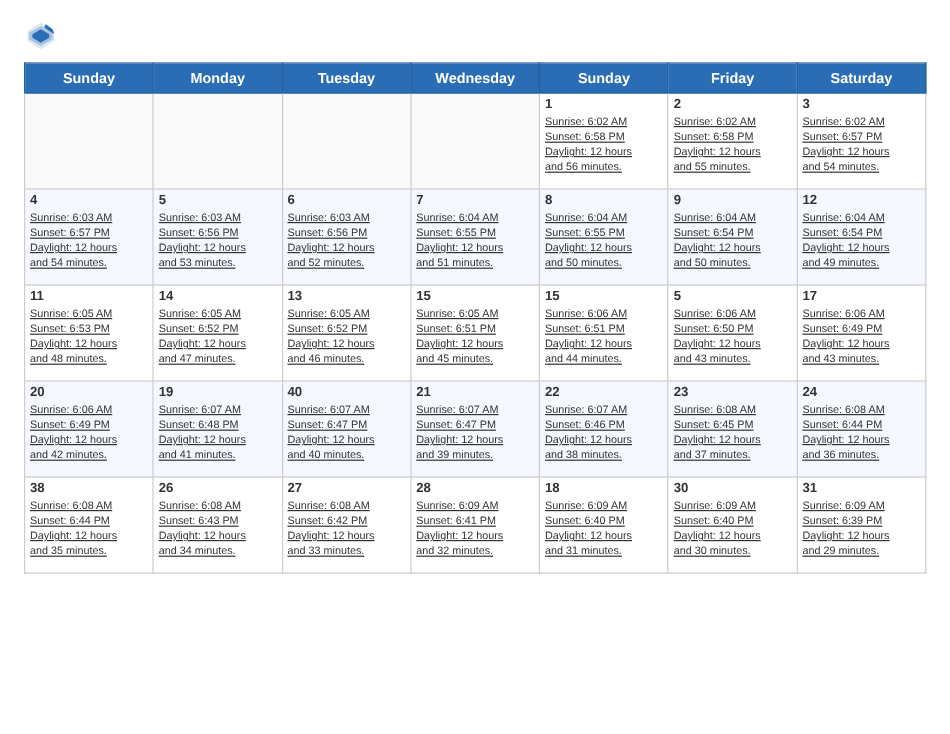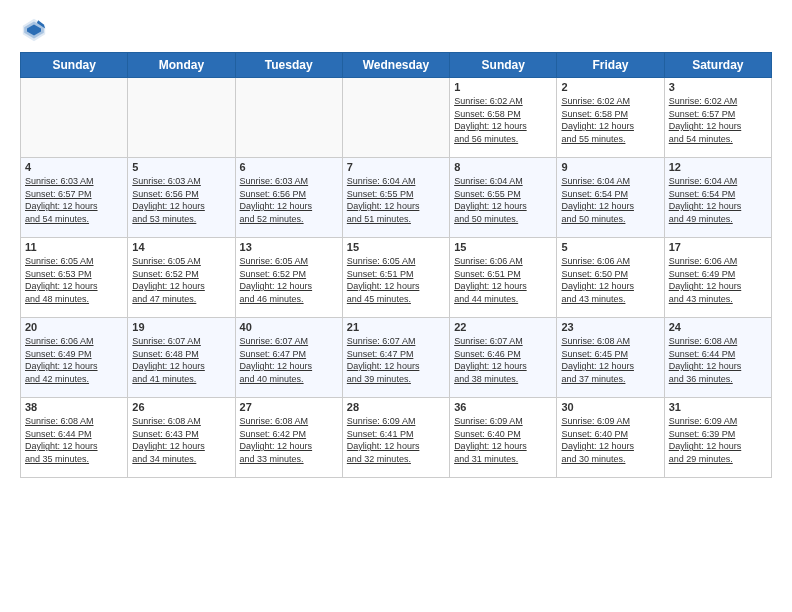--- a/index.html
+++ b/index.html
@@ -333,21 +333,21 @@
 and 33 minutes.</div>
           </td>
           <td>
             <div class="day-num">28</div>
             <div class="day-info" style="white-space: pre-line;">Sunrise: 6:09 AM
 Sunset: 6:41 PM
 Daylight: 12 hours
 and 32 minutes.</div>
           </td>
           <td>
-            <div class="day-num">36</div>
+            <div class="day-num">18</div>
             <div class="day-info" style="white-space: pre-line;">Sunrise: 6:09 AM
 Sunset: 6:40 PM
 Daylight: 12 hours
 and 31 minutes.</div>
           </td>
           <td>
             <div class="day-num">30</div>
             <div class="day-info" style="white-space: pre-line;">Sunrise: 6:09 AM
 Sunset: 6:40 PM
 Daylight: 12 hours

